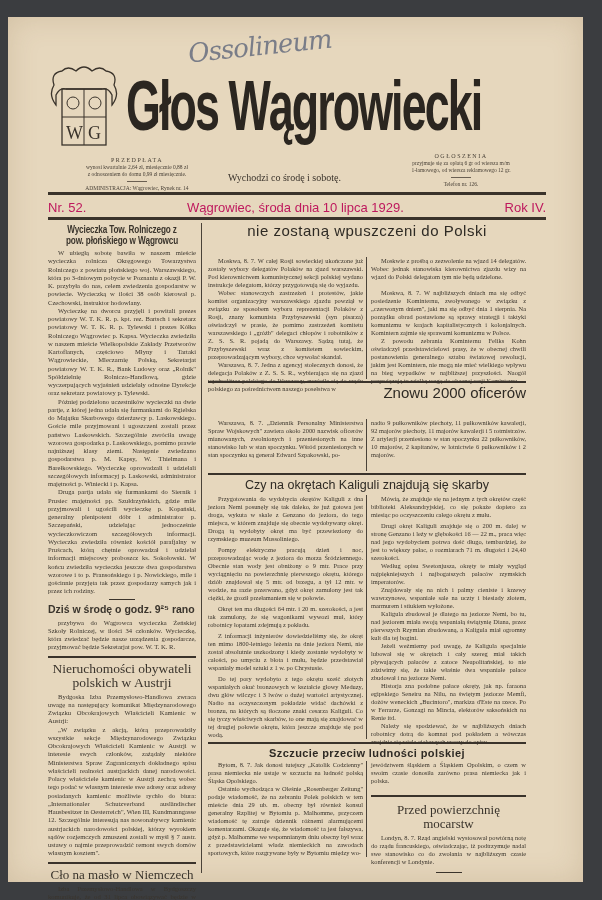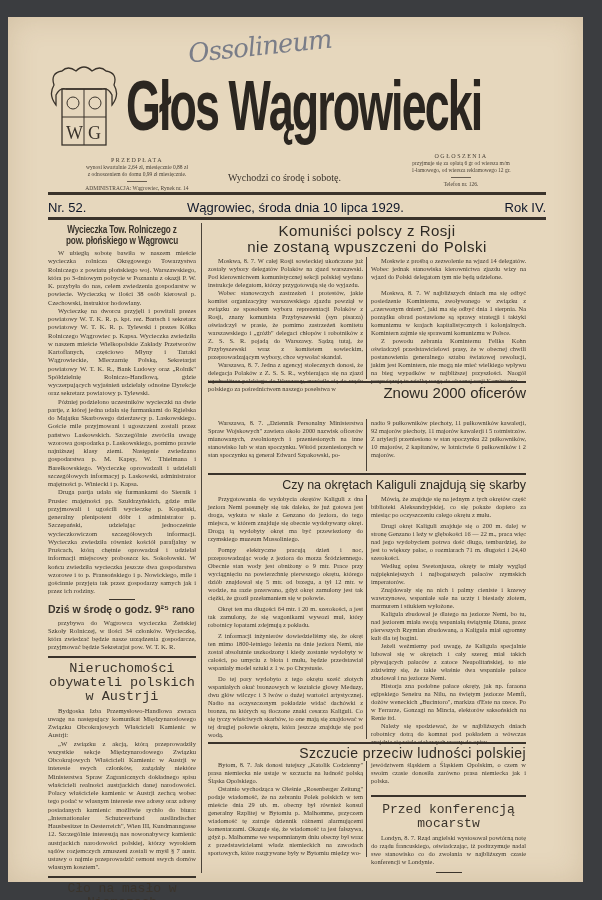--- a/index.html
+++ b/index.html
@@ -6,26 +6,26 @@
   body{width:602px;height:900px;background:#3b3d40;position:relative;overflow:hidden;font-family:"Liberation Serif",serif;color:#2e2a24;}
   .page{position:absolute;left:8px;top:17px;width:575px;height:865px;background:#e6d7bd;box-shadow:inset 0 0 30px rgba(120,90,50,.18);}
   .sig{position:absolute;left:180px;top:14px;font-family:"DejaVu Serif",serif;font-style:italic;font-size:26px;color:#7a7d88;transform:rotate(-6deg);letter-spacing:-1px;}
   .crest{position:absolute;left:40px;top:48px;width:72px;height:86px;}
   .masthead{position:absolute;left:118px;top:44px;width:352px;font-family:"Liberation Sans",sans-serif;font-weight:bold;font-size:70px;line-height:90px;letter-spacing:-3px;transform:scaleX(0.64);transform-origin:left top;white-space:nowrap;color:#2b2620;}
   .sub-block{position:absolute;font-size:5.5px;line-height:7px;text-align:center;color:#4a4238;}
   .sub-block .h{letter-spacing:1.5px;font-size:6px;}
   .sub-block .rule{width:20px;height:1px;background:#6a5f52;margin:3px auto;}
   .tagline{position:absolute;left:220px;top:155px;font-size:10px;color:#3a332b;}
   .hr-thick{position:absolute;left:40px;width:498px;height:3px;background:#3a332b;}
-  .dateline{position:absolute;left:40px;top:183px;width:498px;font-family:"Liberation Sans",sans-serif;font-size:13px;display:flex;justify-content:space-between;color:#0f172a;}
+  .dateline{position:absolute;left:40px;top:183px;width:498px;font-family:"Liberation Sans",sans-serif;font-size:13px;display:flex;justify-content:space-between;color:#be185d;}
   .col{position:absolute;font-size:6.6px;line-height:8.25px;text-align:justify;color:#3a342c;}
   .col p{margin:0;text-indent:10px;}
   .h-narrow{font-family:"Liberation Sans",sans-serif;font-weight:bold;font-size:10.5px;line-height:11px;text-align:center;transform:scaleX(0.78);transform-origin:center;margin:2px 0 3px;letter-spacing:-.2px;}
-  .h-serif{font-family:Liberation Mono, monospace;font-size:13.5px;line-height:14px;text-align:center;margin:3px 0 3px;}
-  .h-sans{font-family:"Liberation Sans",sans-serif;font-size:12.5px;line-height:13px;text-align:right;margin:2px 0 3px;}
+  .h-serif{font-family:Liberation Serif, serif;font-size:13.5px;line-height:14px;text-align:center;margin:3px 0 3px;}
+  .h-sans{font-family:"Liberation Sans",sans-serif;font-size:12.5px;line-height:13px;text-align:center;margin:2px 0 3px;}
   .h-big{font-family:"Liberation Sans",sans-serif;font-size:15px;line-height:15.5px;text-align:center;letter-spacing:.5px;}
   .vrule{position:absolute;width:1px;background:#4a4238;}
   .hrule{position:absolute;height:2px;background:#3a332b;}
   .two{position:absolute;display:flex;gap:8px;}
   .two .c{width:calc(50% - 4px);font-size:6.4px;line-height:8px;text-align:justify;color:#3a342c;}
   .two .c p{margin:0;text-indent:10px;}
   .short-rule{width:26px;height:1px;background:#3a332b;margin:6px auto;}
 </style>
 </head>
 <body>
@@ -87,21 +87,20 @@
     <p>Bydgoska Izba Przemysłowo-Handlowa zwraca uwagę na następujący komunikat Międzynarodowego Związku Obcokrajowych Właścicieli Kamienic w Austrji:</p>
     <p>„W związku z akcją, którą przeprowadziły wszystkie sekcje Międzynarodowego Związku Obcokrajowych Właścicieli Kamienic w Austrji w interesie swych członków, zażądały niektóre Ministerstwa Spraw Zagranicznych dokładnego spisu właścicieli realności austrjackich danej narodowości. Polacy właściciele kamienic w Austrji zechcą wobec tego podać w własnym interesie swe adresy oraz adresy posiadanych kamienic możliwie rychło do biura: „Internationaler Schutzverband ausländischer Hausbesitzer in Oesterreich", Wien III, Kundmanngasse 12. Szczególnie interesują nas nowonabywcy kamienic austrjackich narodowości polskiej, którzy wyrokiem sądów rozjemczych zmuszeni zostali w myśl § 7 austr. ustawy o najmie przeprowadzić remont swych domów własnym kosztem".</p>
     <div style="height:2px;background:#3a332b;margin:4px 0;"></div>
     <div class="h-serif" style="font-size:13px;">Cło na masło w Niemczech</div>
     <p>Izba Przemysłowo-Handlowa w Bydgoszczy komunikuje, że od 31 lipca obowiązywać będzie w Niemczech nowa stawka celna przy imporcie masła i to w wysokości Rm. 50 za 1 kwintał, zamiast dotychczasowego cła w wysokości Rm. 27,50 za 1 kwintał.</p>
   </div>
 
   <div class="vrule" style="left:193px;top:206px;height:650px;"></div>
 
   <div style="position:absolute;left:200px;top:206px;width:318px;">
-    <div class="h-big">Komuniści polscy z Rosji</div>
     <div class="h-big">nie zostaną wpuszczeni do Polski</div>
   </div>
   <div class="two" style="left:200px;top:240px;width:318px;">
     <div class="c">
       <p>Moskwa, 8. 7. W całej Rosji sowieckiej ukończone już zostały wybory delegatów Polaków na zjazd warszawski. Pod kierownictwem komunistycznej sekcji polskiej wydano instrukcje delegatom, którzy przygotowują się do wyjazdu.</p>
       <p>Wobec stanowczych zastrzeżeń i protestów, jakie komitet organizacyjny warszawskiego zjazdu powziął w związku ze sposobem wyboru reprezentacji Polaków z Rosji, znany komunista Przybyszewski (syn pisarza) oświadczył w prasie, że pomimo zastrzeżeń komitetu warszawskiego i „gróźb" delegaci chłopów i robotników z Z. S. S. R. pojadą do Warszawy. Sądzą tutaj, że Przybyszewski wraz z komitetem sowieckim, przeprowadzającym wybory, chce wywołać skandal.</p>
       <p>Warszawa, 8. 7. Jedna z agencyj stołecznych donosi, że delegacja Polaków z Z. S. S. R., wybierająca się na zjazd wychodźtwa polskiego do Warszawy, zwróciła się do rządu polskiego za pośrednictwem naszego posełstwa w</p>
     </div>
     <div class="c">
       <p>Moskwie z prośbą o zezwolenie na wjazd 14 delegatów. Wobec jednak stanowiska kierownictwa zjazdu wizy na wjazd do Polski delegatom tym nie będą udzielone.</p>
@@ -151,31 +150,31 @@
       <p>Kaligula zbudował je dlatego na jeziorze Nemi, bo tu, nad jeziorem miała swoją wspaniałą świątynię Diana, przez pierwszych Rzymian zbudowaną, a Kaligula miał ogromny kult dla tej bogini.</p>
       <p>Jeżeli weźmiemy pod uwagę, że Kaligula specjalnie lubował się w okrętach i cały szereg miał takich pływających pałaców z zatoce Neapolitańskiej, to nie zdziwimy się, że takie właśnie dwa wspaniałe pałace zbudował i na jeziorze Nemi.</p>
       <p>Historja zna podobne pałace okręty, jak np. faraona egipskiego Seneiru na Nilu, na świętym jeziorze Memfi, dożów weneckich „Bucintoro", markiza d'Este na rzece. Po w Ferrarze, Gonzagi na Mincia, elektorów saksońskich na Renie itd.</p>
       <p>Należy się spodziewać, że w najbliższych dniach robotnicy dotrą do komnat pod pokładem a wówczas znajdzie się wiele ciekawych rzeczy do opisu.</p>
     </div>
   </div>
 
   <div class="hrule" style="left:200px;top:725px;width:318px;"></div>
 
   <div style="position:absolute;left:200px;top:728px;width:318px;">
-    <div class="h-sans" style="font-size:14px;letter-spacing:.4px;">Szczucie przeciw ludności polskiej</div>
+    <div class="h-sans" style="font-size:11px;letter-spacing:.4px;font-weight:bold;">Szczucie przeciw ludności polskiej</div>
   </div>
   <div class="two" style="left:200px;top:744px;width:318px;">
     <div class="c">
       <p>Bytom, 8. 7. Jak donosi tutejszy „Katolik Codzienny" prasa niemiecka nie ustaje w szczuciu na ludność polską Śląska Opolskiego.</p>
       <p>Ostatnio wychodząca w Oleśnie „Rosenberger Zeitung" podaje wiadomość, że na zebraniu Polek polskich w tem mieście dnia 29 ub. m. obecny był również konsul generalny Rzplitej w Bytomiu p. Malhomme, przyczem wiadomość tę zatruje dziennik różnemi alarmującemi komentarzami. Okazuje się, że wiadomość ta jest fałszywa, gdyż p. Malhomme we wspomnianym dniu obecny był wraz z przedstawicielami władz niemieckich na zawodach sportowych, które rozgrywane były w Bytomiu między wo-</p>
     </div>
     <div class="c">
       <p style="text-indent:0;">jewództwem śląskiem a Śląskiem Opolskim, o czem w swoim czasie donosiła zarówno prasa niemiecka jak i polska.</p>
       <div style="height:2px;background:#3a332b;margin:10px 0 6px;"></div>
-      <div class="h-serif" style="font-size:13px;">Przed konferencją mocarstw</div>
+      <div class="h-serif" style="font-size:13px;">Przed powierzchnię mocarstw</div>
       <p>Londyn, 8. 7. Rząd angielski wystosował powtórną notę do rządu francuskiego, oświadczając, iż podtrzymuje nadal swe stanowisko co do zwołania w najbliższym czasie konferencji w Londynie.</p>
       <div class="short-rule"></div>
     </div>
   </div>
 
   <div class="vrule" style="left:358px;top:240px;height:122px;"></div>
   <div class="vrule" style="left:358px;top:402px;height:52px;"></div>
   <div class="vrule" style="left:358px;top:478px;height:244px;"></div>
   <div class="vrule" style="left:358px;top:744px;height:96px;"></div>
 

